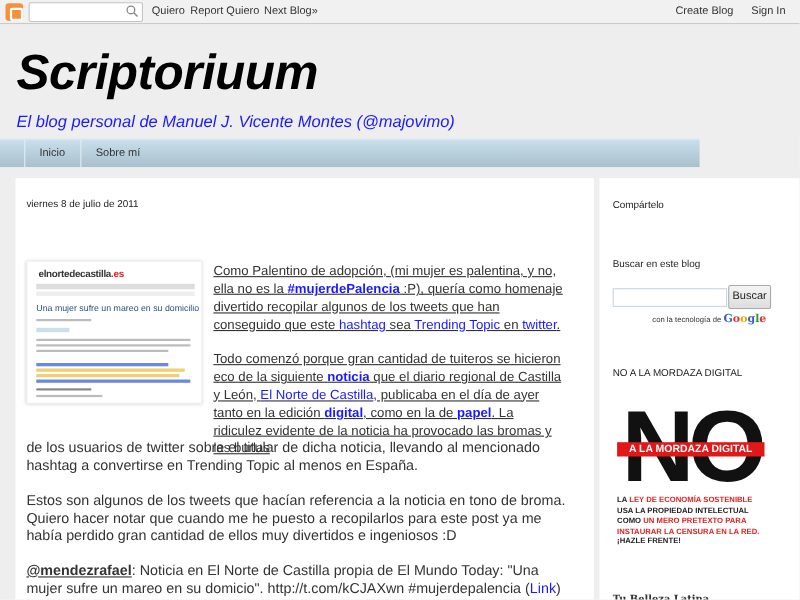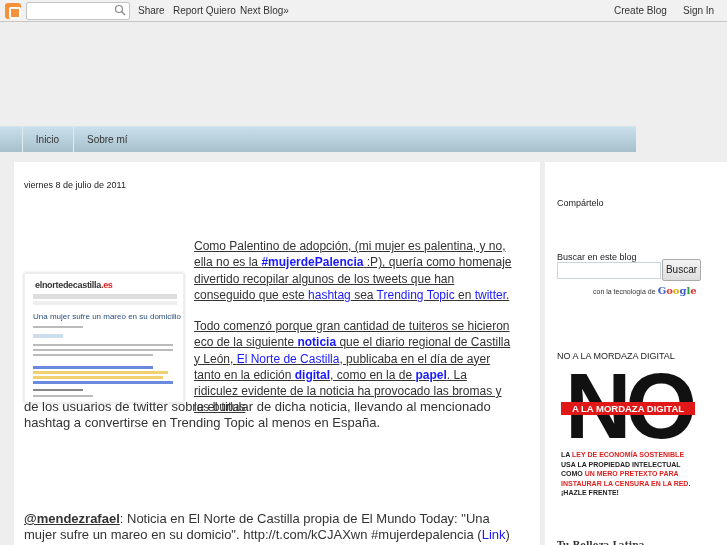--- a/index.html
+++ b/index.html
@@ -26,37 +26,37 @@
   .tab-divider { position: absolute; top: 0; width: 1px; height: 26px; background: #e0eef4; }
 
   
   .content { position: absolute; left: 0; top: 152px; width: 727px; height: 393px; background: #eeeeee; }
   .main { position: absolute; left: 14px; top: 10px; width: 526px; height: 393px; background: #fff; }
   .sidebar { position: absolute; left: 545px; top: 10px; width: 182px; height: 393px; background: #fff; }
 
   .post-date { position: absolute; left: 10px; top: 18px; font-size: 9px; color: #222; }
   .post-title { position: absolute; left: 10px; top: 44px; font-family: "DejaVu Serif", serif; font-size: 15.5px; color: #222; white-space: nowrap; }
 
-  .post-image { position: absolute; left: 10px; top: 75px; width: 160px; height: 130px; background: #fff; border: 1px solid #eee; box-shadow: 0 0 3px #ccc; overflow: hidden; margin-top: 36px; }
+  .post-image { position: absolute; left: 10px; top: 75px; width: 160px; height: 130px; background: #fff; border: 1px solid #eee; box-shadow: 0 0 3px #ccc; overflow: hidden; }
   .img-logo { position: absolute; left: 10px; top: 6px; font-size: 9px; font-weight: bold; color: #333; letter-spacing: -0.3px; }
   .img-logo span { color: #d22; }
   .img-menu { position: absolute; left: 8px; top: 20px; width: 144px; height: 5px; background: #ddd; }
   .img-menu2 { position: absolute; left: 8px; top: 27px; width: 144px; height: 4px; background: #eee; }
   .img-headline { position: absolute; left: 8px; top: 38px; font-size: 8px; color: #2a5080; white-space: nowrap; }
   .img-line { position: absolute; left: 8px; height: 2px; background: #bbb; }
   .img-hl { position: absolute; left: 8px; height: 3px; }
 
   .post-body { position: absolute; left: 10px; width: 500px; font-size: 13px; line-height: 16px; color: #333; }
   .post-body a { color: #1a1aff; text-decoration: none; }
   .post-body a.b, .post-body b.b { font-weight: bold; text-decoration: underline; }
   .float-text { position: absolute; left: 180px; width: 320px; font-size: 12px; line-height: 16.3px; color: #333; text-decoration: underline; }
   .float-text a { color: #1a1aff; text-decoration: none; }
   .float-text a.b { font-weight: bold; }
 
-  .widget-title { position: absolute; left: 12px; font-size: 9px; color: #222; white-space: nowrap; margin-top: 17px; }
+  .widget-title { position: absolute; left: 12px; font-size: 9px; color: #222; white-space: nowrap; }
   .search-input { position: absolute; left: 12px; top: 100px; width: 104px; height: 17px; border: 1px solid #c8d4e0; background: #fff; }
   .search-btn { position: absolute; left: 117px; top: 97px; width: 39px; height: 22px; border: 1px solid #aaa; border-radius: 2px; background: linear-gradient(#f4f4f4, #ddd); font-size: 10px; color: #222; line-height: 20px; text-align: center; }
   .powered { position: absolute; left: 48px; top: 123px; font-size: 7px; color: #333; white-space: nowrap; }
   .google { font-family: "DejaVu Serif", serif; font-size: 10px; font-weight: bold; }
 
   .mordaza { position: absolute; left: 12px; top: 200px; width: 142px; height: 140px; background: #fff; }
   .no-big { position: absolute; left: 0; top: 2px; width: 142px; font-size: 92px; font-weight: bold; color: #111; letter-spacing: -6px; line-height: 85px; text-align: center; font-family: "Liberation Sans", sans-serif; }
   .mordaza-band { position: absolute; left: 4px; top: 40px; width: 134px; height: 13px; background: #e01818; color: #fff; font-size: 9.5px; font-weight: bold; text-align: center; line-height: 13px; white-space: nowrap; }
   .mordaza-text { position: absolute; left: 4px; top: 88px; width: 136px; font-size: 7px; font-weight: bold; line-height: 9.5px; color: #222; }
   .mordaza-text .r { color: #d22; }
@@ -66,28 +66,30 @@
 <body>
 
 <div class="navbar">
   <div class="blogger-logo"></div>
   <div class="nav-search" title="">
     <svg class="nav-search-icon" viewBox="0 0 12 12">
       <circle cx="5" cy="5" r="3.5" fill="none" stroke="#888" stroke-width="1.2"></circle>
       <line x1="7.6" y1="7.6" x2="11" y2="11" stroke="#888" stroke-width="1.4"></line>
     </svg>
   </div>
-  <span class="nav-link" style="left:138px">Share</span>
+  <span class="nav-link" style="left:138px">Quiero</span>
   <span class="nav-link" style="left:173px">Report Quiero</span>
   <span class="nav-link" style="left:240px">Next Blog»</span>
   <span class="nav-link" style="left:614px">Create Blog</span>
   <span class="nav-link" style="left:683px">Sign In</span>
 </div>
 
 <div class="header">
+  <div class="blog-title">Scriptoriuum</div>
+  <div class="blog-desc">El blog personal de Manuel J. Vicente Montes (@majovimo)</div>
 </div>
 
 <div class="tabs">
   <div class="tab-divider" style="left:22px"></div>
   <div class="tab" style="left:22px;width:51px;text-align:center">Inicio</div>
   <div class="tab-divider" style="left:73px"></div>
   <div class="tab" style="left:87px">Sobre mí</div>
 </div>
 
 <div class="content">
@@ -115,20 +117,21 @@
     <div class="float-text" style="top:76px">
       <span>Como Palentino de adopción, (mi mujer es palentina, y no, ella no es la </span><a class="b" href="#">#mujerdePalencia</a><span> :P), quería como homenaje divertido recopilar algunos de los tweets que han conseguido que este </span><a href="#">hashtag</a><span> sea </span><a href="#">Trending Topic</a><span> en </span><a href="#">twitter</a><span>.</span>
     </div>
 
     <div class="float-text" style="top:156px">
       <span>Todo comenzó porque gran cantidad de tuiteros se hicieron eco de la siguiente </span><a class="b" href="#">noticia</a><span> que el diario regional de Castilla y León, </span><a href="#">El Norte de Castilla</a><span>, publicaba en el día de ayer tanto en la edición </span><a class="b" href="#">digital</a><span>, como en la de </span><a class="b" href="#">papel</a><span>. La ridiculez evidente de la noticia ha provocado las bromas y las burlas</span>
     </div>
 
     <div class="post-body" style="top:237px">de los usuarios de twitter sobre el titular de dicha noticia, llevando al mencionado hashtag a convertirse en Trending Topic al menos en España.</div>
 
+    <div class="post-body" style="top:285px">Estos son algunos de los tweets que hacían referencia a la noticia en tono de broma. Quiero hacer notar que cuando me he puesto a recopilarlos para este post ya me había perdido gran cantidad de ellos muy divertidos e ingeniosos :D</div>
 
     <div class="post-body" style="top:349px">
       <b class="b">@mendezrafael</b><span>: Noticia en El Norte de Castilla propia de El Mundo Today: "Una mujer sufre un mareo en su domicio". http://t.com/kCJAXwn  #mujerdepalencia (</span><a href="#">Link</a><span>)</span>
     </div>
   </div>
 
   <div class="sidebar">
     <div class="widget-title" style="top:19px">Compártelo</div>
     <div class="widget-title" style="top:73px">Buscar en este blog</div>
     <input class="search-input" type="text" value="" style="">

